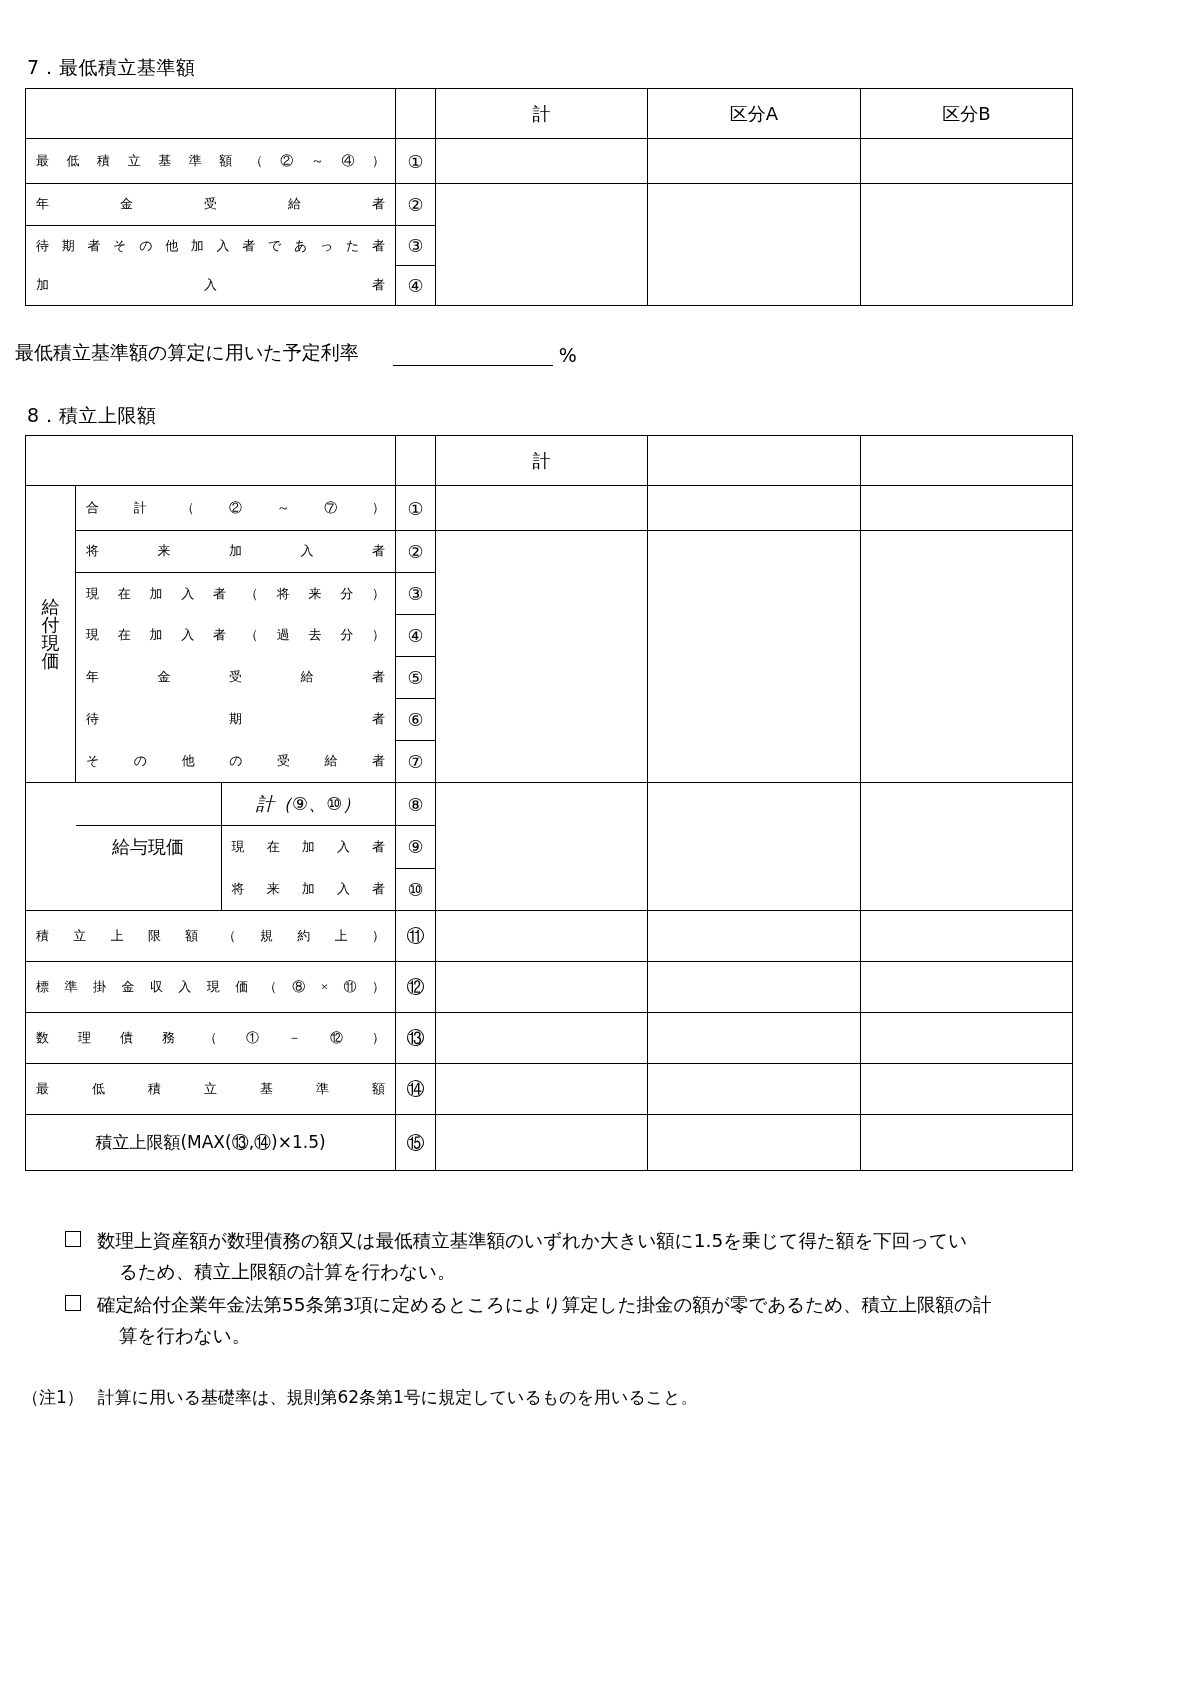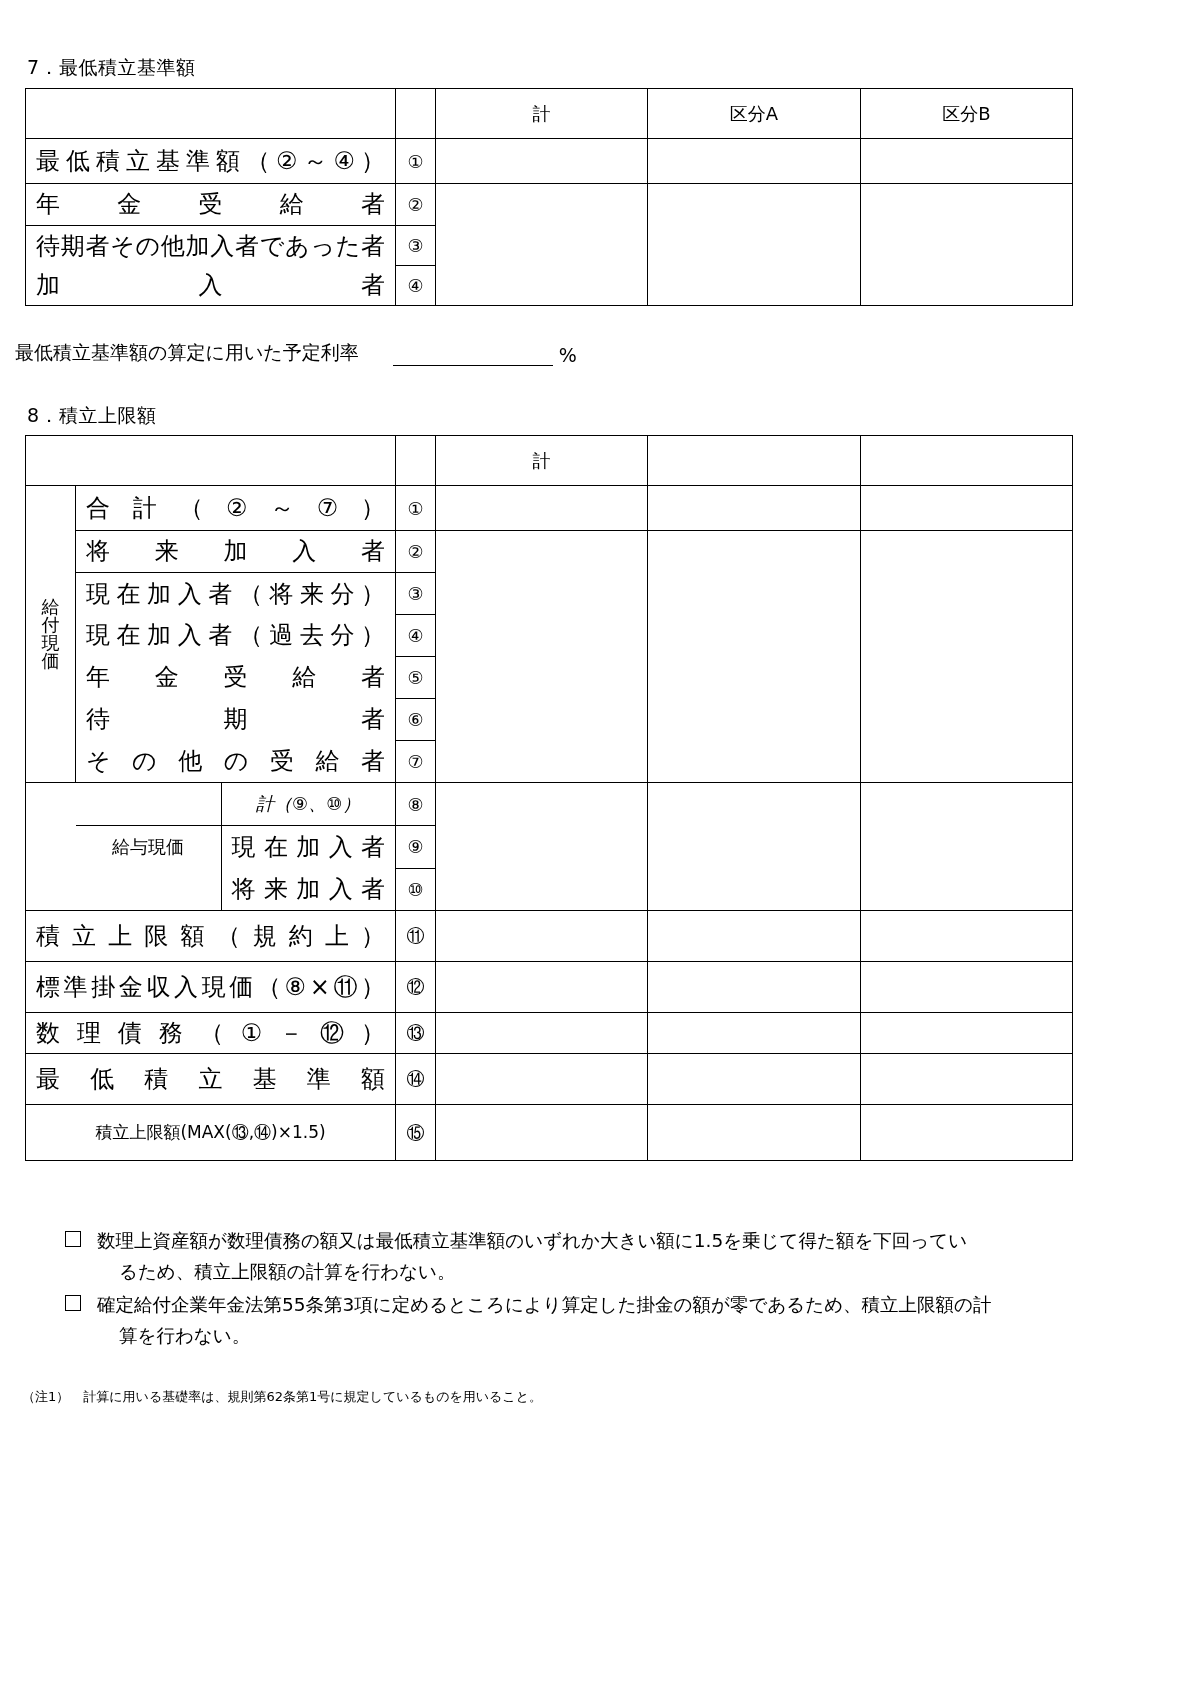--- a/index.html
+++ b/index.html
@@ -56,23 +56,24 @@
   td.blank {
     background: #fff;
   }
 
   
   .jlabel {
     display: block;
     text-align: justify;
     text-align-last: justify;
     padding: 0 10px;
-    font-size: 24px;
+    font-size: 13px;
     line-height: 1.1;
     white-space: normal;
+    font-family: Liberation Serif, serif;
   }
   .clabel {
     display: block;
     text-align: center;
     padding: 0 6px;
     font-size: 18px;
     line-height: 1.1;
     white-space: nowrap;
   }
   .mono-label {
@@ -131,21 +132,21 @@
     margin: 6px 16px 0 0;
     box-sizing: border-box;
     background: #fff;
   }
   .check-text { flex: 1 1 auto; }
   .check-text .l2 { display: block; padding-left: 22px; }
 
   
   .notes {
     position: absolute;
-    font-size: 13px;
+    font-size: 17px;
     line-height: 34px;
     white-space: nowrap;
     text-decoration: underline;
   }
   .note-row { display: block; }
   .note-tag { display: inline-block; }
   .note-body { display: inline-block; padding-left: 14px; }
 </style>
 </head>
 <body>
@@ -349,21 +350,21 @@
       </tr>
       <tr style="height:51px;">
         <td colspan="2">
           <span class="jlabel">標準掛金収入現価（⑧×⑪）</span>
         </td>
         <td class="num">⑫</td>
         <td class="blank"></td>
         <td class="blank"></td>
         <td class="blank"></td>
       </tr>
-      <tr style="height:41px;">
+      <tr style="height:51px;">
         <td colspan="2">
           <span class="jlabel">数理債務（①－⑫）</span>
         </td>
         <td class="num">⑬</td>
         <td class="blank"></td>
         <td class="blank"></td>
         <td class="blank"></td>
       </tr>
       <tr style="height:51px;">
         <td colspan="2">

